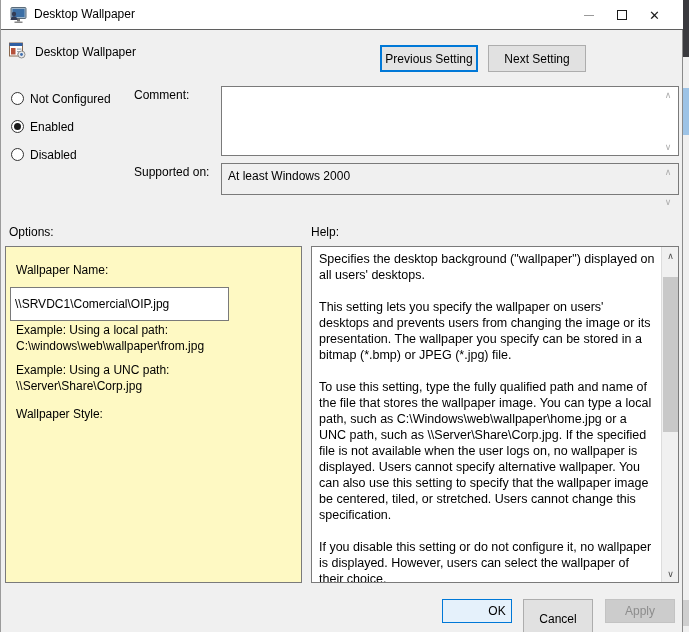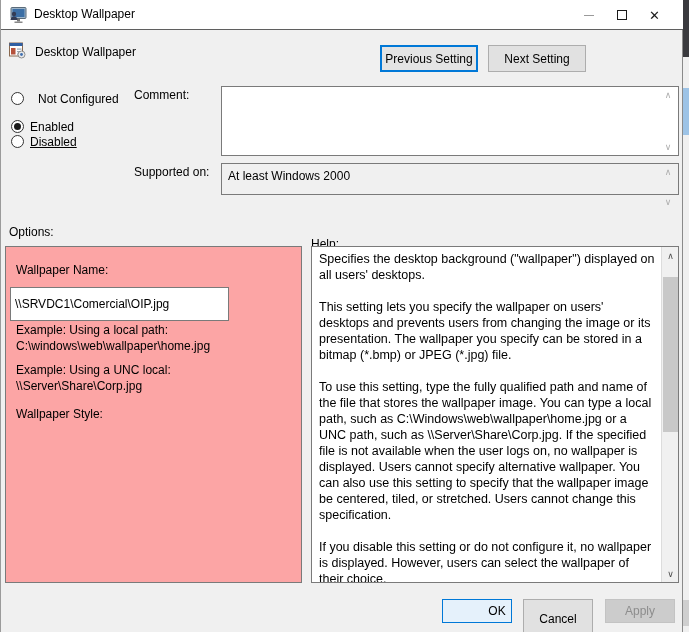--- a/index.html
+++ b/index.html
@@ -36,21 +36,21 @@
   .radio-row.selected .radio-circle::after { content:""; position:absolute; left:2px; top:2px; width:7px; height:7px; border-radius:50%; background:#1a1a1a; }
 
   .field-label { position:absolute; font-size:12px; }
 
   
   .comment-box { position:absolute; left:220px; top:86px; width:458px; height:70px; background:#ffffff; border:1px solid #7a7a7a; resize:none; font-family:inherit; font-size:12px; padding:3px 20px 3px 5px; outline:none; overflow:hidden; }
   .supported-box { position:absolute; left:220px; top:163px; width:458px; height:32px; background:#f0f0f0; border:1px solid #7a7a7a; padding:5px 20px 3px 6px; }
   .mini-arrows { position:absolute; width:14px; font-size:9px; color:#adadad; text-align:center; line-height:1; }
 
   
-  .options-box { position:absolute; left:4px; top:246px; width:297px; height:337px; background:#fca5a5; border:1px solid #7a7a7a; }
+  .options-box { position:absolute; left:4px; top:246px; width:297px; height:337px; background:#fef9c3; border:1px solid #7a7a7a; }
   .help-box { position:absolute; left:310px; top:246px; width:368px; height:337px; background:#ffffff; border:1px solid #7a7a7a; overflow:hidden; }
 
   .opt-label { position:absolute; font-size:12px; }
   .name-input { position:absolute; left:4px; top:40px; width:219px; height:22px; border:1px solid #7a7a7a; background:#fff; font-family:inherit; font-size:12px; padding:16px 4px; outline:none; }
   .dropdown { position:absolute; left:103px; top:153px; width:106px; height:24px; background:#e5e5e5; border:1px solid #999999; display:flex; align-items:center; padding-left:6px; font-size:12px; }
   .dd-chevron { position:absolute; right:8px; top:7px; width:7px; height:7px; border-right:1px solid #444; border-bottom:1px solid #444; transform:rotate(45deg) scaleY(0.8); }
 
   
   .help-text { position:absolute; left:0; top:0; right:17px; bottom:0; padding:4px 6px 0 7px; font-size:12.5px; line-height:16px; overflow:hidden; }
   .help-text p { margin-bottom:16px; }
@@ -104,54 +104,54 @@
     <rect x="8" y="6.5" width="4.5" height="1.2" fill="#9aa7b5"></rect>
     <rect x="8" y="9" width="4.5" height="1.2" fill="#9aa7b5"></rect>
     <rect x="8" y="11.5" width="4.5" height="1.2" fill="#9aa7b5"></rect>
     <circle cx="12.5" cy="12.5" r="3.5" fill="#e8e8e8" stroke="#777" stroke-width="0.8"></circle>
     <circle cx="12.5" cy="12.5" r="1.4" fill="#3f6fb0"></circle>
   </svg>
   <span class="hdr-title">Desktop Wallpaper</span>
   <button class="btn btn-prev">Previous Setting</button>
   <button class="btn btn-next">Next Setting</button>
 
-  <div class="radio-row" style="top:91px;gap:8px;">
+  <div class="radio-row" style="top:91px;">
     <span class="radio-circle"></span>
     <span>Not Configured</span>
   </div>
   <div class="radio-row selected" style="top:119px;">
     <span class="radio-circle"></span>
     <span>Enabled</span>
   </div>
-  <div class="radio-row" style="top:134px;text-decoration:underline;">
+  <div class="radio-row" style="top:147px;">
     <span class="radio-circle"></span>
     <span>Disabled</span>
   </div>
 
   <span class="field-label" style="left:133px; top:88px;">Comment:</span>
   <textarea class="comment-box" value="" style=""></textarea>
   <span class="mini-arrows" style="left:660px; top:91px;">∧</span>
   <span class="mini-arrows" style="left:660px; top:143px;">∨</span>
 
   <span class="field-label" style="left:133px; top:165px;">Supported on:</span>
   <div class="supported-box">
     <span>At least Windows 2000</span>
   </div>
   <span class="mini-arrows" style="left:660px; top:168px;">∧</span>
   <span class="mini-arrows" style="left:660px; top:198px;">∨</span>
 
   <span class="field-label" style="left:8px; top:225px;">Options:</span>
-  <span class="field-label" style="left:310px; top:225px;margin-top:12px;">Help:</span>
+  <span class="field-label" style="left:310px; top:225px;">Help:</span>
 
   <div class="options-box">
     <span class="opt-label" style="left:10px; top:16px;">Wallpaper Name:</span>
     <input class="name-input" type="text" value="\\SRVDC1\Comercial\OIP.jpg" style="">
     <span class="opt-label" style="left:10px; top:76px;">Example: Using a local path:</span>
-    <span class="opt-label" style="left:10px; top:92px;">C:\windows\web\wallpaper\home.jpg</span>
-    <span class="opt-label" style="left:10px; top:116px;">Example: Using a UNC local:</span>
+    <span class="opt-label" style="left:10px; top:92px;">C:\windows\web\wallpaper\from.jpg</span>
+    <span class="opt-label" style="left:10px; top:116px;">Example: Using a UNC path:</span>
     <span class="opt-label" style="left:10px; top:132px;">\\Server\Share\Corp.jpg</span>
     <span class="opt-label" style="left:10px; top:160px;">Wallpaper Style:</span>
   </div>
 
   <div class="help-box">
     <div class="help-text">
       <p>Specifies the desktop background ("wallpaper") displayed on all users' desktops.</p>
       <p>This setting lets you specify the wallpaper on users' desktops and prevents users from changing the image or its presentation. The wallpaper you specify can be stored in a bitmap (*.bmp) or JPEG (*.jpg) file.</p>
       <p>To use this setting, type the fully qualified path and name of the file that stores the wallpaper image. You can type a local path, such as C:\Windows\web\wallpaper\home.jpg or a UNC path, such as \\Server\Share\Corp.jpg. If the specified file is not available when the user logs on, no wallpaper is displayed. Users cannot specify alternative wallpaper. You can also use this setting to specify that the wallpaper image be centered, tiled, or stretched. Users cannot change this specification.</p>
       <p>If you disable this setting or do not configure it, no wallpaper is displayed. However, users can select the wallpaper of their choice.</p>

